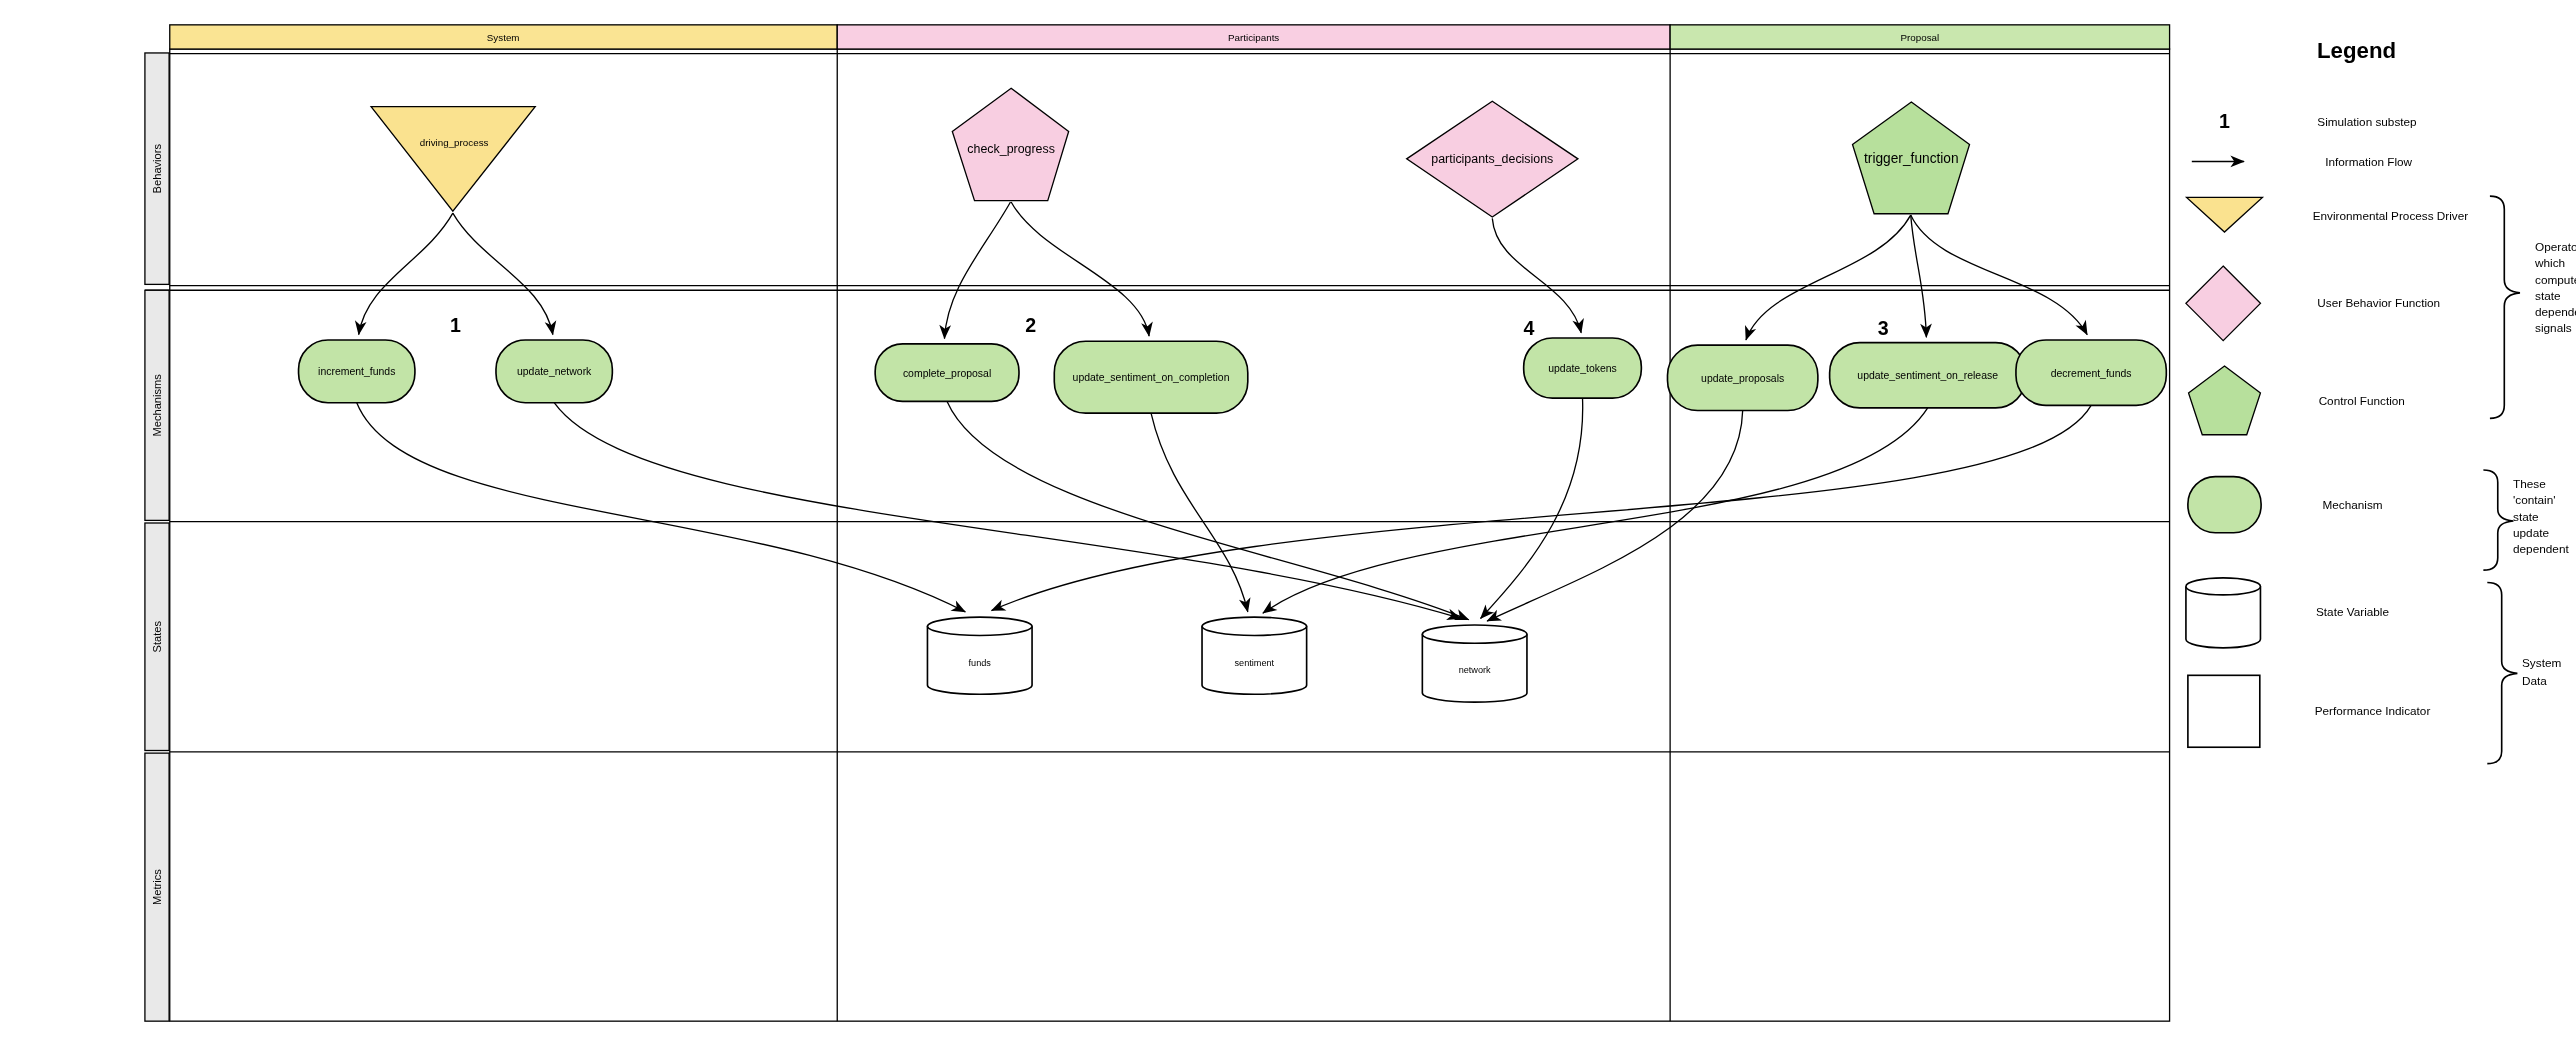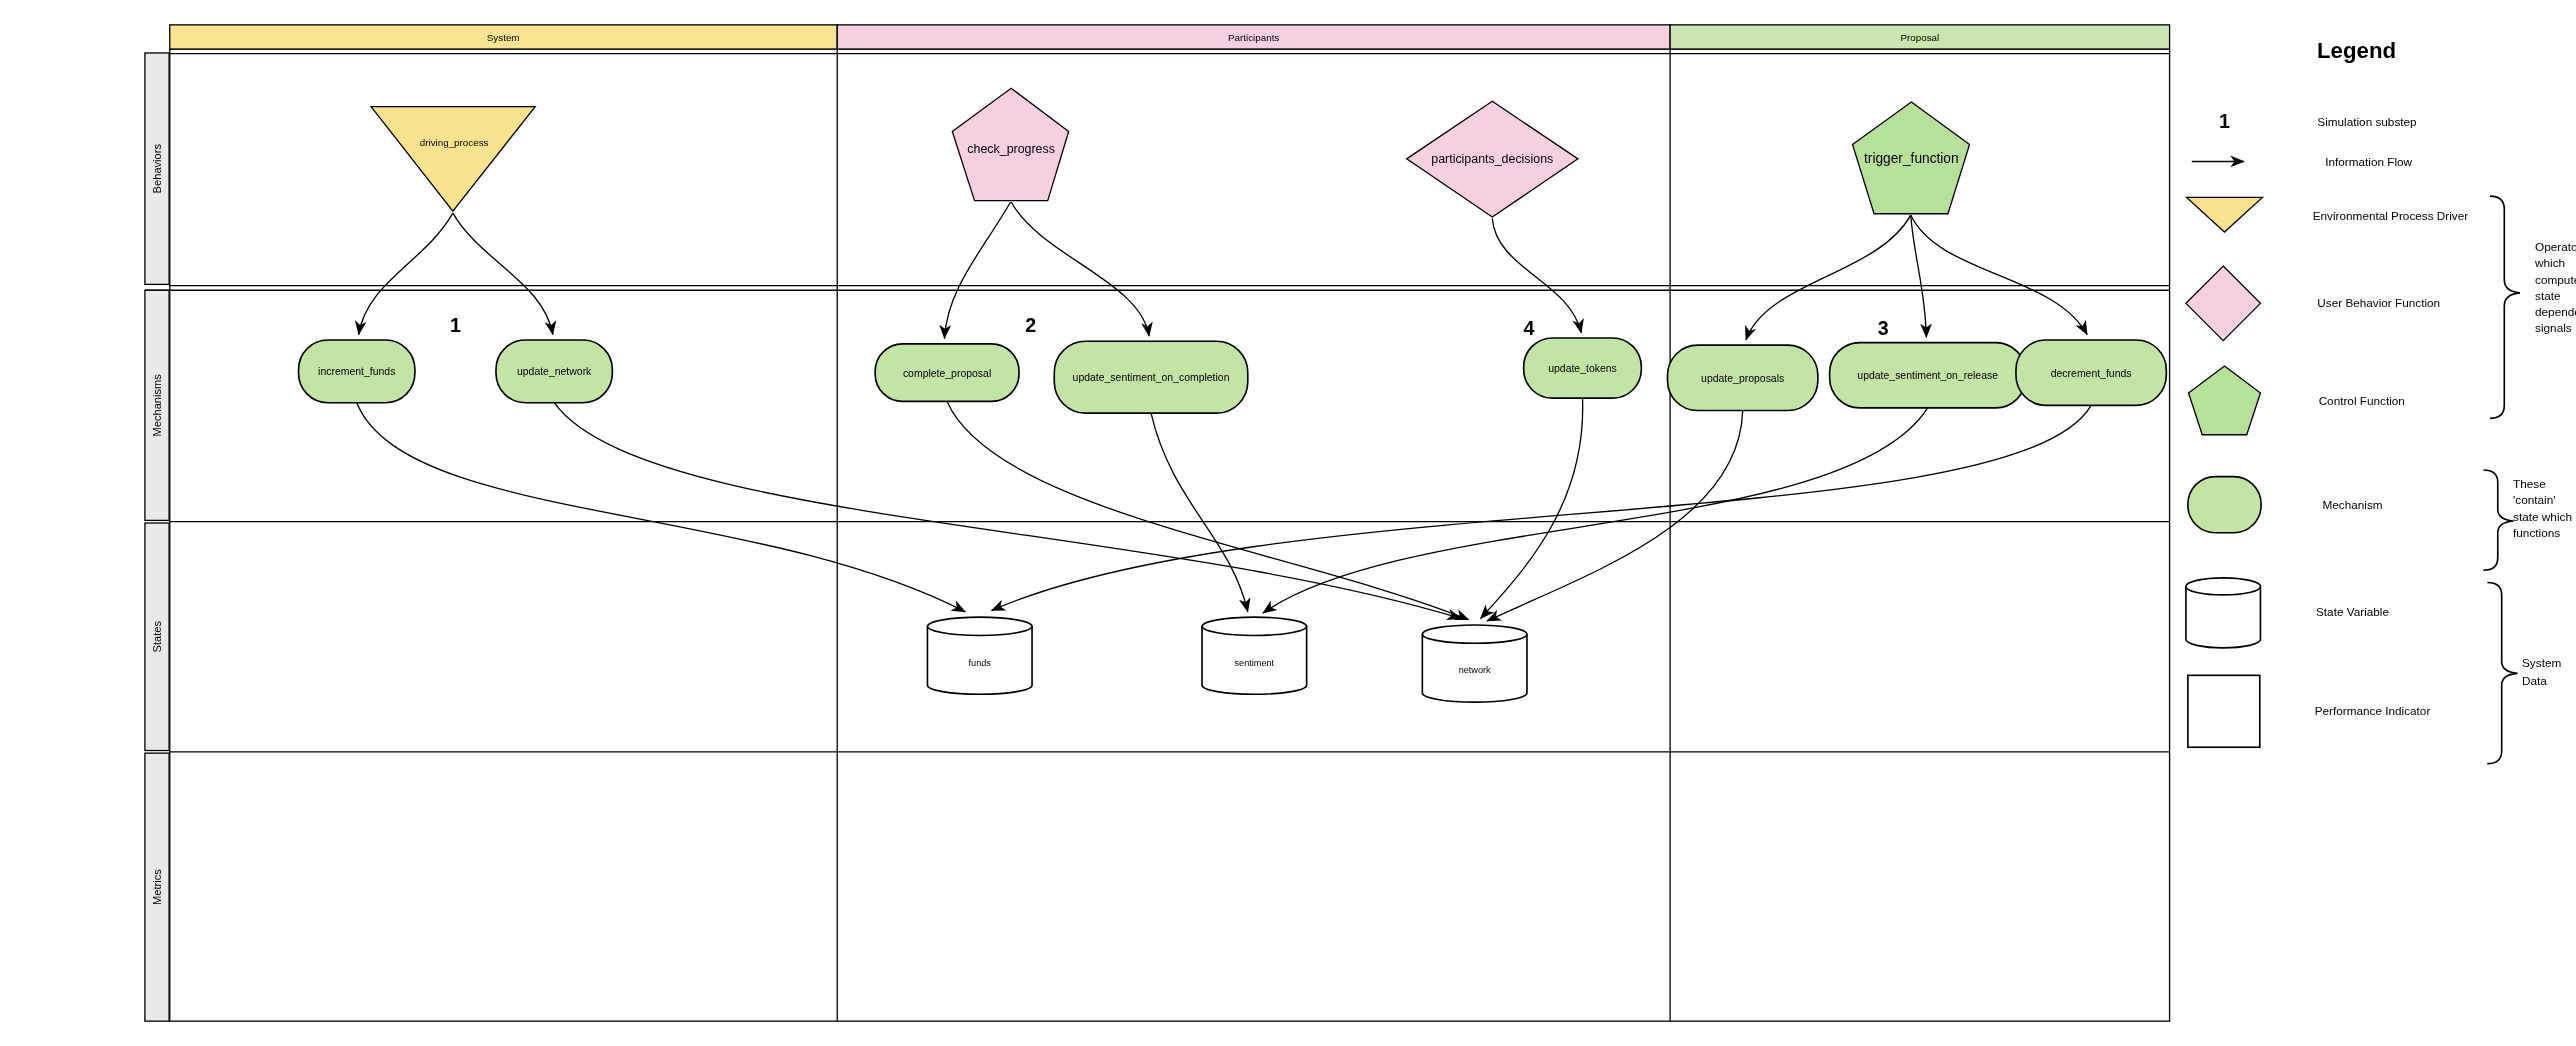--- a/index.html
+++ b/index.html
@@ -193,16 +193,16 @@
     <text x="3540" y="1094" font-size="18">Performance Indicator</text>
 
     <path d="M3808,300 Q3830,300 3830,320 L3830,428 Q3830,446 3854,448 Q3830,450 3830,468 L3830,620 Q3830,640 3808,640" fill="none" stroke="#000" stroke-width="2.5"></path>
     <path d="M3798,719 Q3820,719 3820,738 L3820,779 Q3820,795 3844,797 Q3820,799 3820,815 L3820,853 Q3820,872 3798,872" fill="none" stroke="#000" stroke-width="2.5"></path>
     <path d="M3804,891 Q3826,891 3826,910 L3826,1012 Q3826,1028 3850,1030 Q3826,1032 3826,1048 L3826,1149 Q3826,1168 3804,1168" fill="none" stroke="#000" stroke-width="2.5"></path>
   </g>
 </svg>
 
 
 <div class="ann" style="left:2535px; top:239px; width:54px;">Operators which compute state dependent signals</div>
-<div class="ann" style="left:2513px; top:476px; width:60px;">These 'contain' state which functions</div>
+<div class="ann" style="left:2513px; top:476px; width:60px;">These 'contain' state update dependent</div>
 <div class="ann" style="left:2522px; top:655px; width:59px; line-height:17.7px;">System Data</div>
 </div>
 
 
 </body></html>

